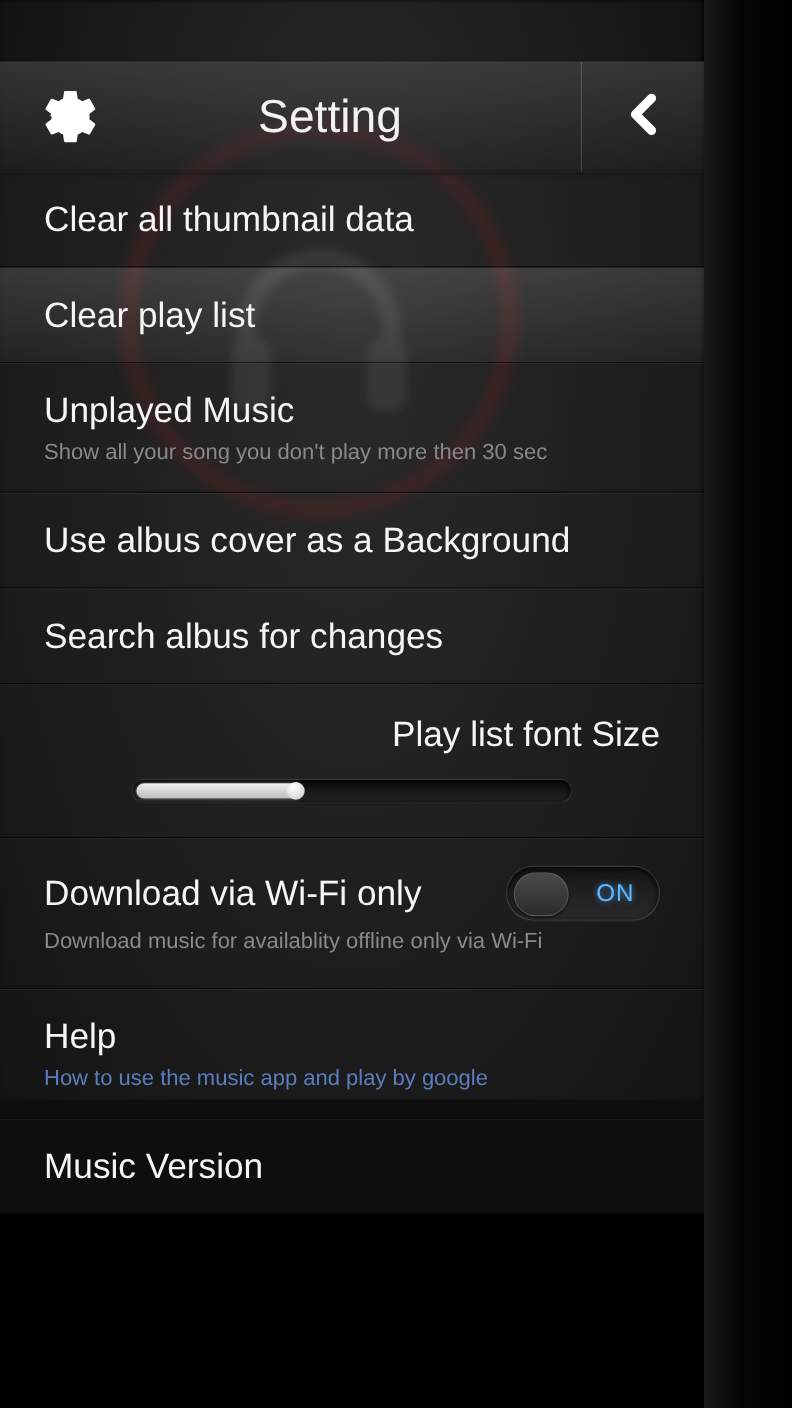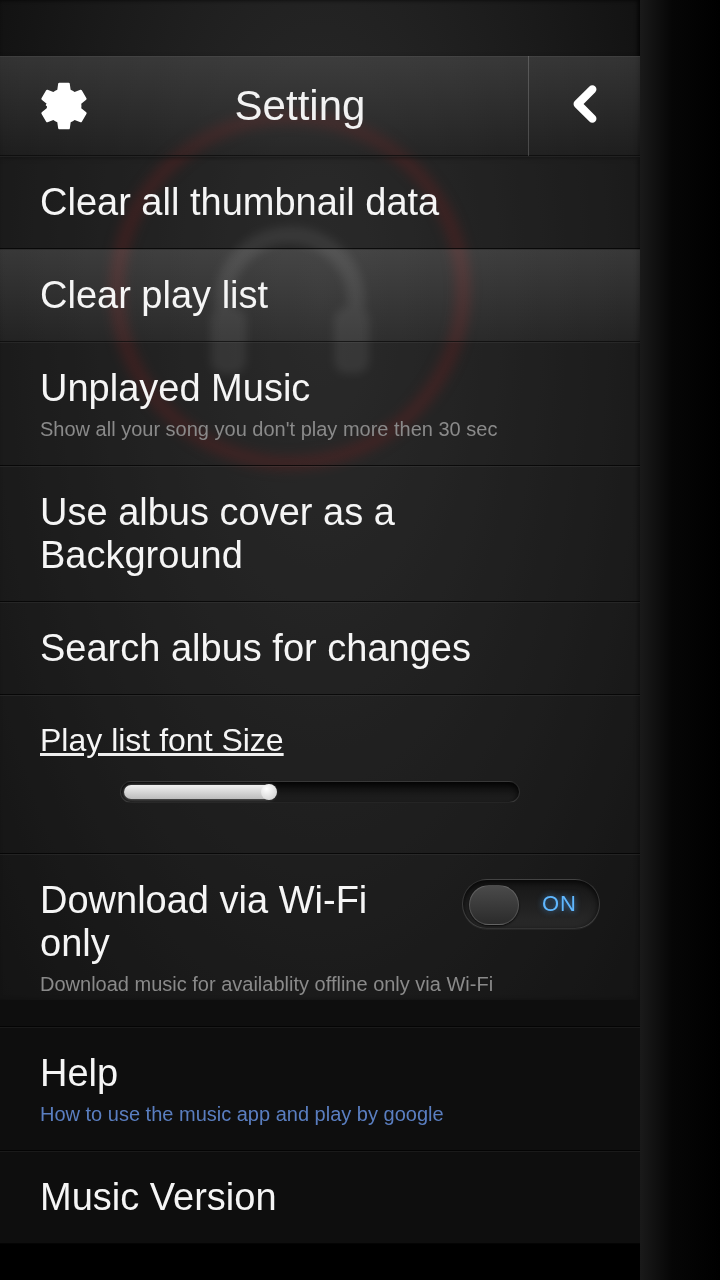--- a/index.html
+++ b/index.html
@@ -86,42 +86,42 @@
     padding: 24px 40px;
     border-bottom: 1px solid rgba(0,0,0,0.7);
     border-top: 1px solid rgba(255,255,255,0.05);
     background: rgba(40,40,40,0.35);
     cursor: pointer;
   }
   .row.highlight {
     background: linear-gradient(to bottom, rgba(120,120,120,0.35) 0%, rgba(60,60,60,0.35) 100%);
   }
   .row .label {
-    font-size: 38px;
+    font-size: 32px;
     font-weight: 300;
     color: #f5f5f5;
   }
   .row .sub {
     font-size: 20px;
     font-weight: 300;
     color: #8a8a8a;
     margin-top: 8px;
   }
   .row .sub.link { color: #5a7ec0; }
 
   .row.with-toggle {
     display: flex;
     align-items: center;
     justify-content: space-between;
     gap: 8px;
   }
   .row.with-toggle .text { flex: 1; }
 
   
-  .row.center { text-align: left; padding: 26px 40px 50px; text-decoration: underline; }
+  .row.center { text-align: right; padding: 26px 40px 31px; }
   .row.center .label { font-size: 32px; }
 
   
   .toggle {
     width: 140px; height: 50px;
     border-radius: 26px;
     background: linear-gradient(to bottom, #161616 0%, #2a2a2a 100%);
     border: 1px solid rgba(255,255,255,0.12);
     box-shadow: inset 0 2px 6px rgba(0,0,0,0.8), 0 1px 0 rgba(255,255,255,0.05);
     display: flex;
@@ -240,21 +240,21 @@
   </div>
 
   <div class="row center">
     <div class="label">Play list font Size</div>
     <div class="slider">
       <div class="fill" id="slider-fill" style="width: 38%;"></div>
     </div>
   </div>
 
   <div class="row" style="padding-bottom:30px">
-    <div class="with-toggle" style="display:flex;justify-content:space-between;gap:20px;">
+    <div class="with-toggle" style="display:flex;align-items:center;justify-content:space-between;gap:20px;">
       <div class="label">Download via Wi-Fi only</div>
       <div class="toggle on">
         <span class="toggle-label">ON</span>
       </div>
     </div>
     <div class="sub" style="">Download music for availablity offline only via Wi-Fi</div>
   </div>
 
   <div class="row">
     <div class="label">Help</div>

